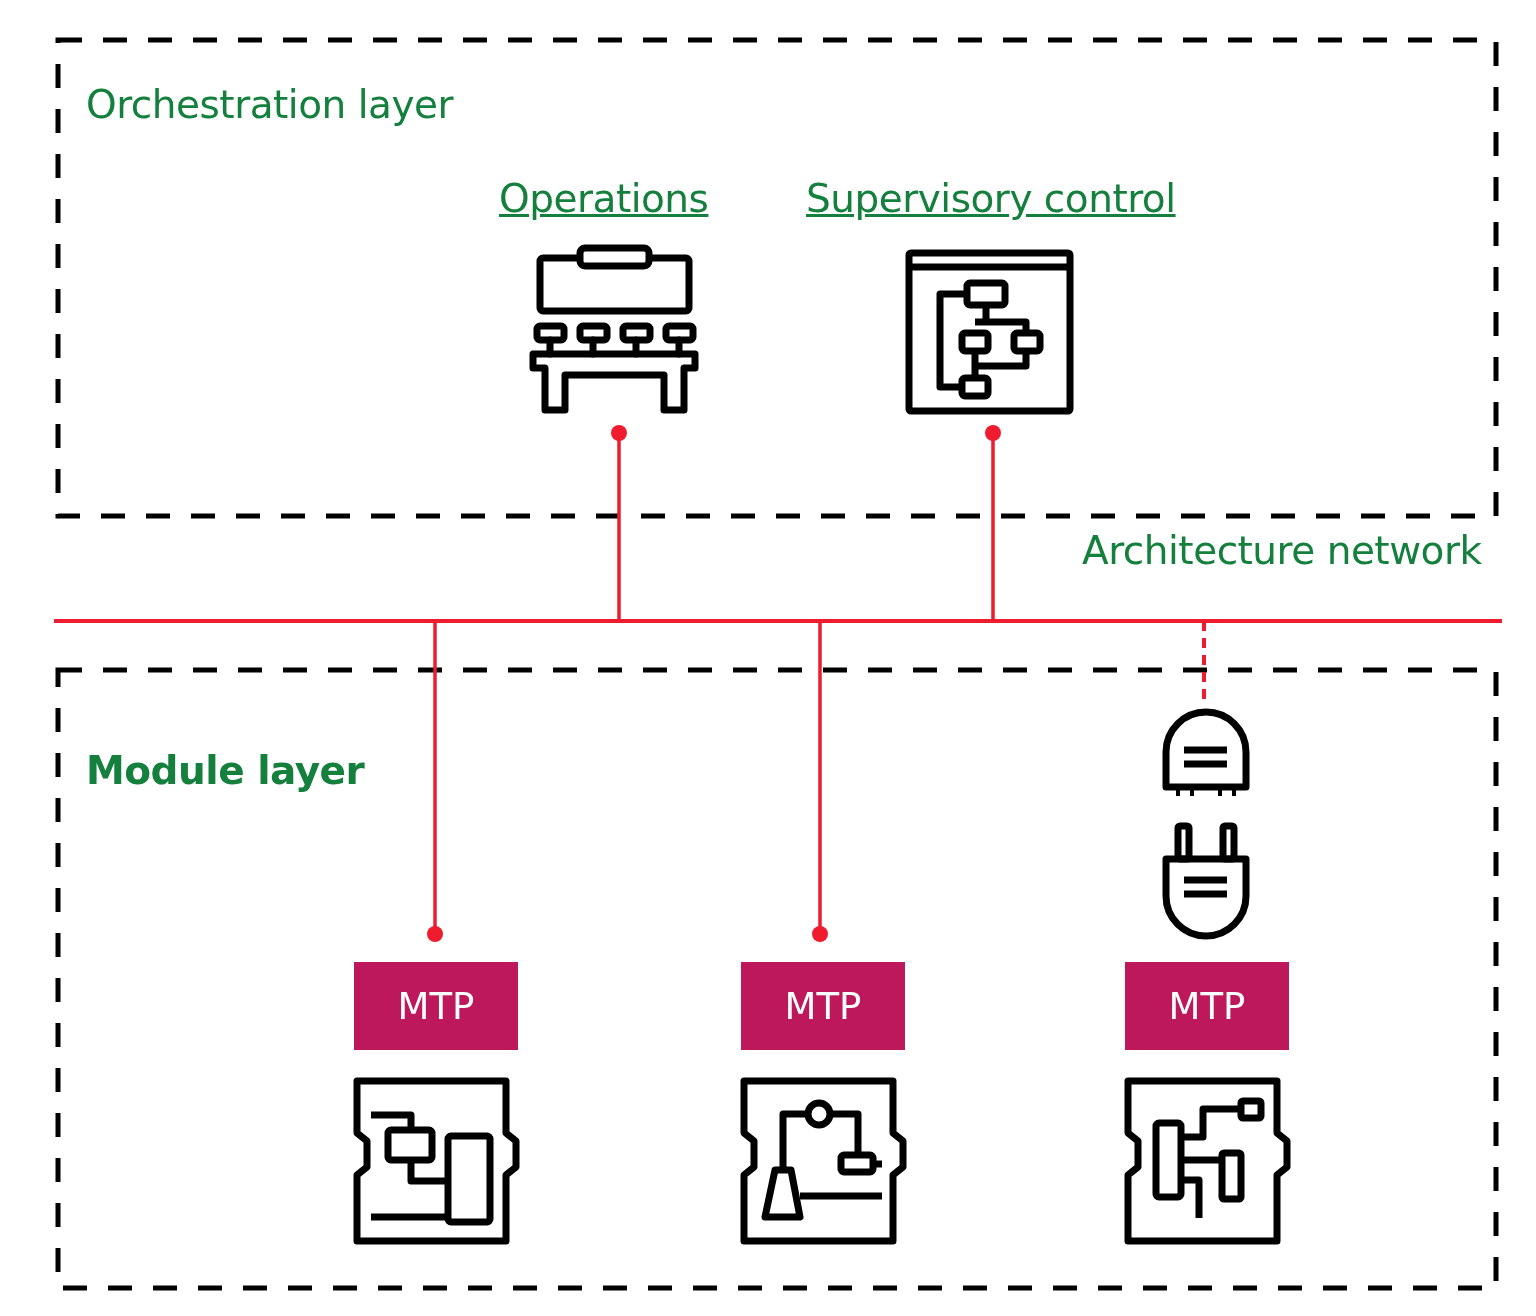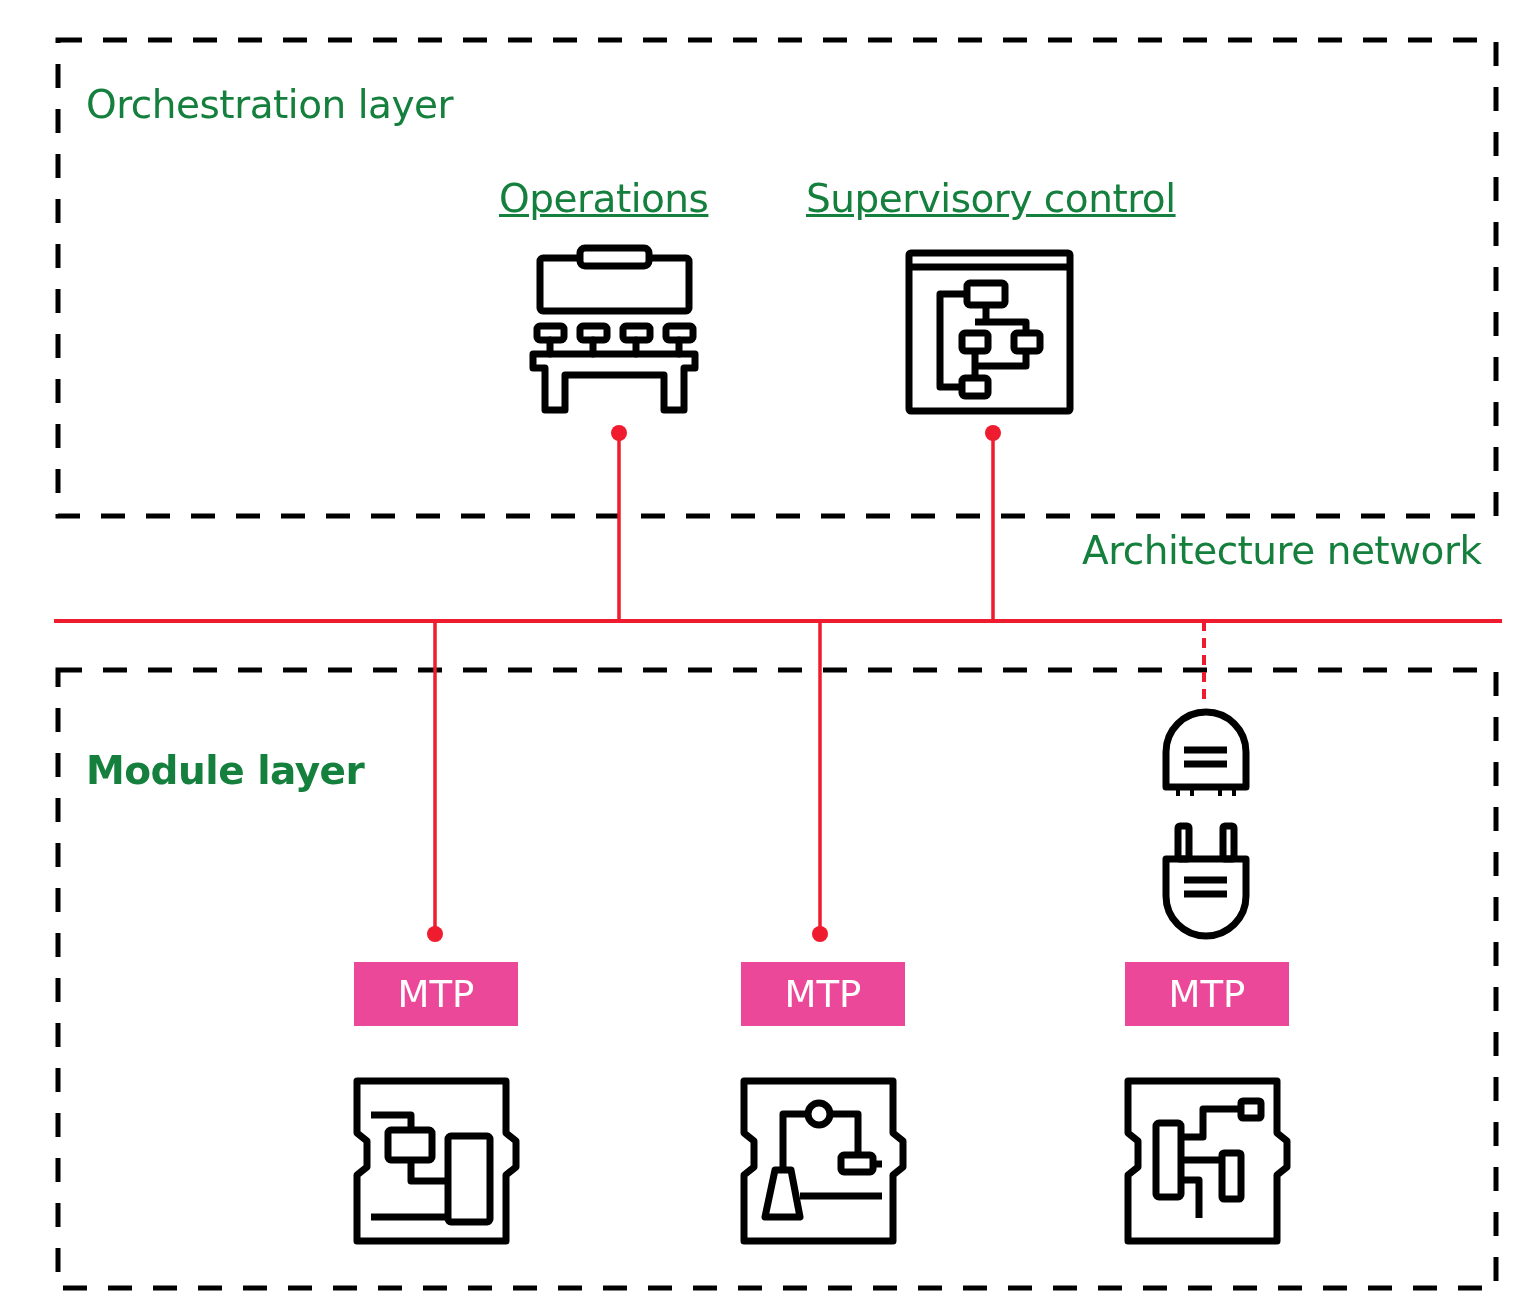--- a/index.html
+++ b/index.html
@@ -1,19 +1,19 @@
 <!DOCTYPE html>
 <html><head>
 <meta charset="utf-8">
 <style>
   html,body{margin:0;padding:0;background:#ffffff;}
   body{width:1536px;height:1316px;position:relative;overflow:hidden;font-family:"DejaVu Sans","Liberation Sans",sans-serif;}
   svg{position:absolute;left:0;top:0;}
   .lbl{position:absolute;color:#15803d;font-size:39px;white-space:nowrap;letter-spacing:-0.5px;}
-  .mtp{position:absolute;background:#ec4899;color:#fff;font-size:37px;display:flex;align-items:center;justify-content:center;width:164px;height:64px;}
+  .mtp{position:absolute;background:#be185d;color:#fff;font-size:37px;display:flex;align-items:center;justify-content:center;width:164px;height:88px;}
 </style>
 </head>
 <body>
 
 <svg width="1536" height="1316" viewBox="0 0 1536 1316">
 
   <rect x="58" y="40" width="1438" height="476" fill="none" stroke="#000" stroke-width="5" stroke-dasharray="24,21"></rect>
   <rect x="58" y="670" width="1438" height="618" fill="none" stroke="#000" stroke-width="5" stroke-dasharray="24,21"></rect>
 
   <line x1="54" y1="621" x2="1502" y2="621" stroke="#ee1c2e" stroke-width="4"></line>

